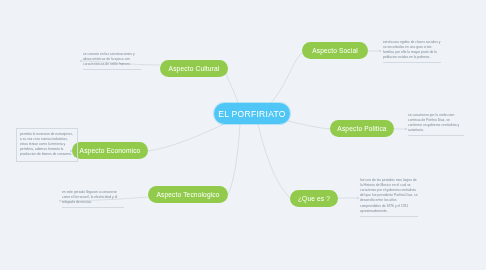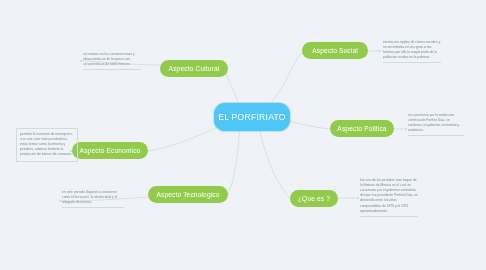--- a/index.html
+++ b/index.html
@@ -27,21 +27,21 @@
     height: 270px;
     pointer-events: none;
   }
 
   
   .center-node {
     position: absolute;
     left: 214px;
     top: 103px;
     width: 76px;
-    height: 28px;
+    height: 21px;
     background: #4fc6f5;
     border-radius: 11px;
     display: flex;
     align-items: center;
     justify-content: center;
     color: #ffffff;
     font-size: 8.5px;
     letter-spacing: 0.3px;
     white-space: nowrap;
     box-shadow: 0 0 0 1px rgba(79,198,245,0.35);

